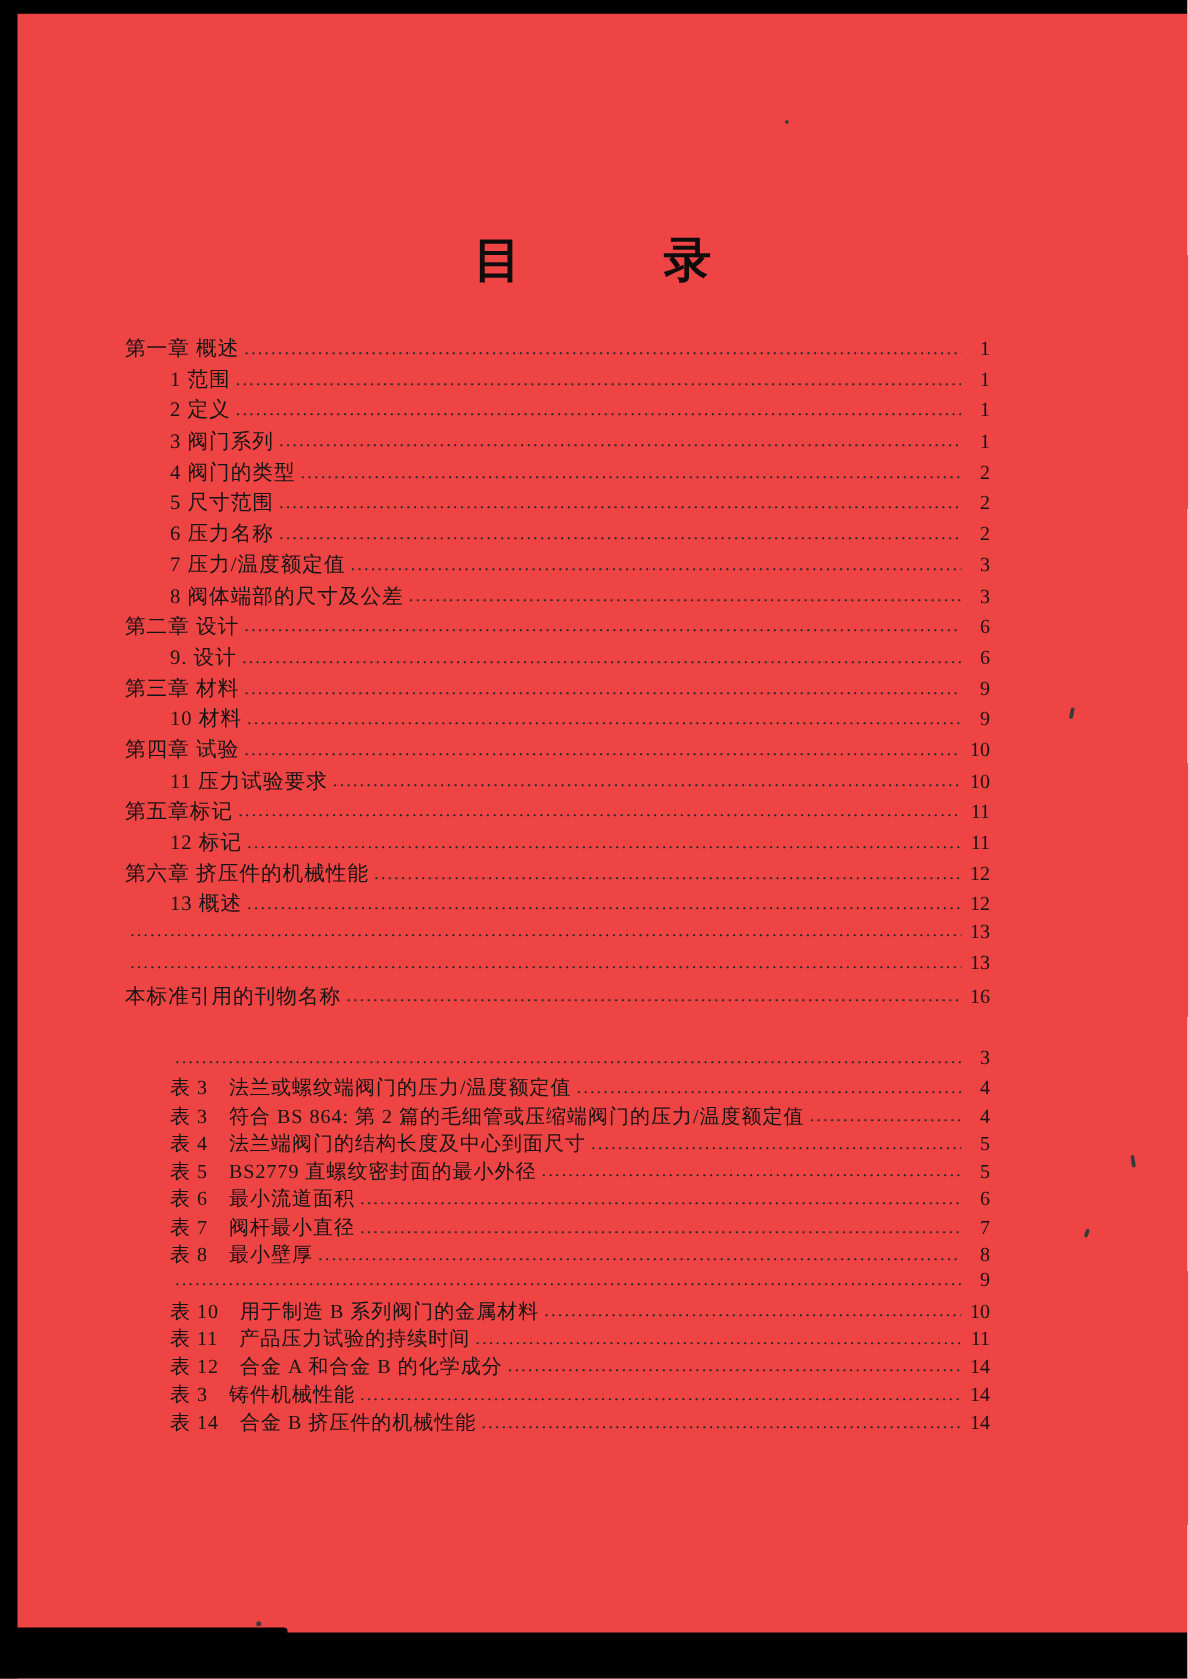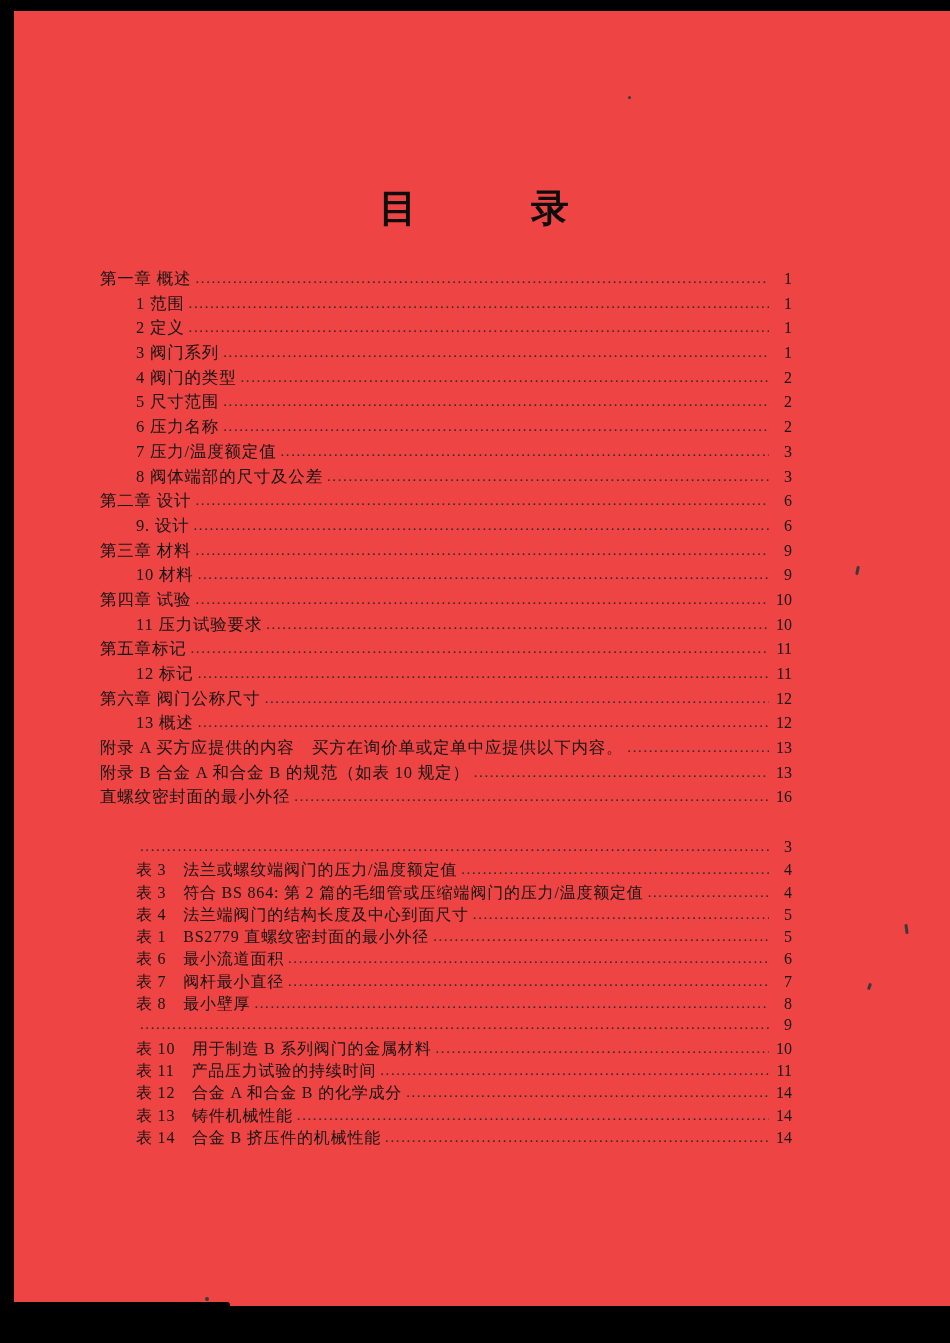--- a/index.html
+++ b/index.html
@@ -168,41 +168,39 @@
         <span class="entry-text">第五章标记</span>
         <span class="dots">............................................................................................................................................................................................................................</span>
         <span class="pagenum">11</span>
       </div>
       <div class="toc-row indent">
         <span class="entry-text">12 标记</span>
         <span class="dots">............................................................................................................................................................................................................................</span>
         <span class="pagenum">11</span>
       </div>
       <div class="toc-row">
-        <span class="entry-text">第六章 阀门公称尺寸</span>
+        <span class="entry-text">第六章 挤压件的机械性能</span>
         <span class="dots">............................................................................................................................................................................................................................</span>
         <span class="pagenum">12</span>
       </div>
       <div class="toc-row indent">
         <span class="entry-text">13 概述</span>
         <span class="dots">............................................................................................................................................................................................................................</span>
         <span class="pagenum">12</span>
       </div>
       <div class="toc-row">
-        <span class="entry-text">附录 A 买方应提供的内容　买方在询价单或定单中应提供以下内容。</span>
         <span class="dots">............................................................................................................................................................................................................................</span>
         <span class="pagenum">13</span>
       </div>
       <div class="toc-row">
-        <span class="entry-text">附录 B 合金 A 和合金 B 的规范（如表 10 规定）</span>
         <span class="dots">............................................................................................................................................................................................................................</span>
         <span class="pagenum">13</span>
       </div>
       <div class="toc-row">
-        <span class="entry-text">直螺纹密封面的最小外径</span>
+        <span class="entry-text">本标准引用的刊物名称</span>
         <span class="dots">............................................................................................................................................................................................................................</span>
         <span class="pagenum">16</span>
       </div>
     </div>
   <div class="toc toc-tables" id="toc-tables">
       <div class="toc-row">
         <span class="dots">............................................................................................................................................................................................................................</span>
         <span class="pagenum">3</span>
       </div>
       <div class="toc-row">
@@ -214,21 +212,21 @@
         <span class="entry-text">表 3　符合 BS 864: 第 2 篇的毛细管或压缩端阀门的压力/温度额定值</span>
         <span class="dots">............................................................................................................................................................................................................................</span>
         <span class="pagenum">4</span>
       </div>
       <div class="toc-row">
         <span class="entry-text">表 4　法兰端阀门的结构长度及中心到面尺寸</span>
         <span class="dots">............................................................................................................................................................................................................................</span>
         <span class="pagenum">5</span>
       </div>
       <div class="toc-row">
-        <span class="entry-text">表 1　BS2779 直螺纹密封面的最小外径</span>
+        <span class="entry-text">表 5　BS2779 直螺纹密封面的最小外径</span>
         <span class="dots">............................................................................................................................................................................................................................</span>
         <span class="pagenum">5</span>
       </div>
       <div class="toc-row">
         <span class="entry-text">表 6　最小流道面积</span>
         <span class="dots">............................................................................................................................................................................................................................</span>
         <span class="pagenum">6</span>
       </div>
       <div class="toc-row">
         <span class="entry-text">表 7　阀杆最小直径</span>
@@ -253,21 +251,21 @@
         <span class="entry-text">表 11　产品压力试验的持续时间</span>
         <span class="dots">............................................................................................................................................................................................................................</span>
         <span class="pagenum">11</span>
       </div>
       <div class="toc-row">
         <span class="entry-text">表 12　合金 A 和合金 B 的化学成分</span>
         <span class="dots">............................................................................................................................................................................................................................</span>
         <span class="pagenum">14</span>
       </div>
       <div class="toc-row">
-        <span class="entry-text">表 13　铸件机械性能</span>
+        <span class="entry-text">表 3　铸件机械性能</span>
         <span class="dots">............................................................................................................................................................................................................................</span>
         <span class="pagenum">14</span>
       </div>
       <div class="toc-row">
         <span class="entry-text">表 14　合金 B 挤压件的机械性能</span>
         <span class="dots">............................................................................................................................................................................................................................</span>
         <span class="pagenum">14</span>
       </div>
     </div>
 

